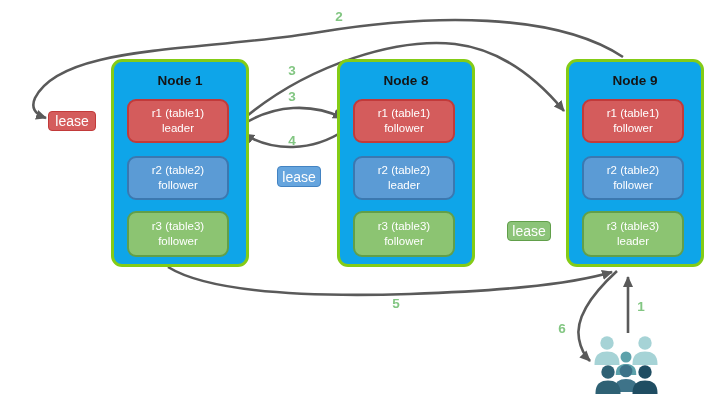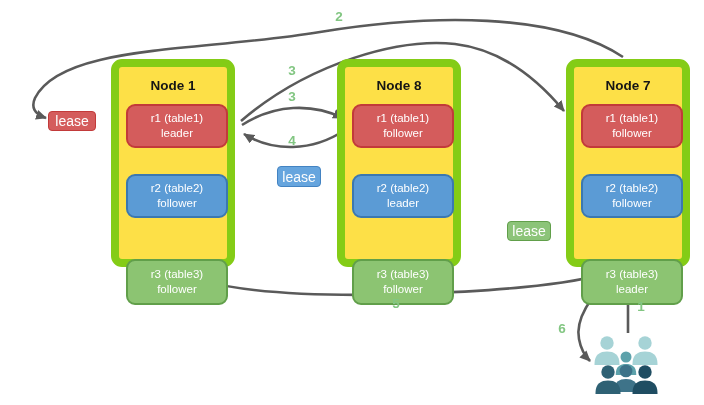--- a/index.html
+++ b/index.html
@@ -1,29 +1,29 @@
 <!DOCTYPE html>
 <html><head>
 <meta charset="utf-8">
 <style>
   html,body{margin:0;padding:0;background:#fff;}
   #canvas{position:relative;width:704px;height:405px;background:#ffffff;overflow:hidden;
           font-family:"Liberation Sans",sans-serif;}
   svg.layer{position:absolute;left:0;top:0;width:704px;height:405px;}
 
-  .node{position:absolute;top:59px;width:124px;height:208px;background:#fde047;
-        border:8px solid #84cc16;border-radius:11px;box-sizing:border-box;}
+  .node{position:absolute;top:59px;width:138px;height:208px;background:#0ea5e9;
+        border:3px solid #84cc16;border-radius:11px;box-sizing:border-box;}
   .node-title{margin-top:11px;text-align:center;font-weight:bold;font-size:13.5px;color:#151515;}
-  .replica{position:absolute;left:7px;width:102px;height:44px;border-radius:9px;color:#fff;
+  .replica{position:absolute;left:13px;width:102px;height:44px;border-radius:9px;color:#fff;
            font-size:11.5px;text-align:center;display:flex;flex-direction:column;
            justify-content:center;line-height:1.3;box-sizing:border-box;border:2px solid;}
   .replica.red{background:#D45C5C;border-color:#C23A3A;}
-  .replica.blue{background:#5B9BD5;border-color:#3B78B0;margin-top:13px;}
+  .replica.blue{background:#5B9BD5;border-color:#3B78B0;}
   .replica.green{background:#8CC472;border-color:#619F4A;}
-  .slot1{top:37px;}.slot2{top:94px;}.slot3{top:149px;height:46px;margin-top:43px;}
+  .slot1{top:37px;}.slot2{top:94px;}.slot3{top:149px;height:46px;}
 
   .lease{position:absolute;border-radius:4px;color:#fdfdfd;font-size:14px;
          display:flex;align-items:center;justify-content:center;box-sizing:border-box;
          border:1.5px solid;}
   .lease.red{left:48px;top:111px;width:48px;height:20px;background:#D45C5C;border-color:#C23A3A;}
   .lease.blue{left:277px;top:166px;width:44px;height:21px;background:#66A5DE;border-color:#4383C2;}
   .lease.green{left:507px;top:221px;width:44px;height:20px;background:#8CC479;border-color:#619F4A;}
 
   .step{position:absolute;color:#82C682;font-weight:bold;font-size:13.5px;width:14px;
         text-align:center;}
@@ -98,21 +98,21 @@
       <span>r2 (table2)</span>
       <span>leader</span>
     </div>
     <div class="replica green slot3">
       <span>r3 (table3)</span>
       <span>follower</span>
     </div>
   </div>
 
   <div class="node" style="left:566px">
-    <div class="node-title">Node 7</div>
+    <div class="node-title">Node 9</div>
     <div class="replica red slot1">
       <span>r1 (table1)</span>
       <span>follower</span>
     </div>
     <div class="replica blue slot2">
       <span>r2 (table2)</span>
       <span>follower</span>
     </div>
     <div class="replica green slot3">
       <span>r3 (table3)</span>

